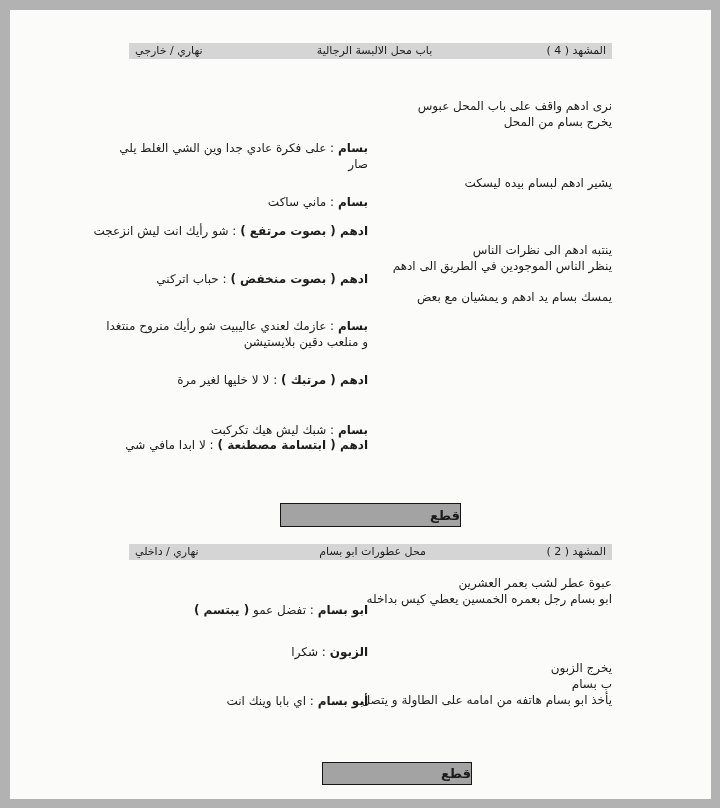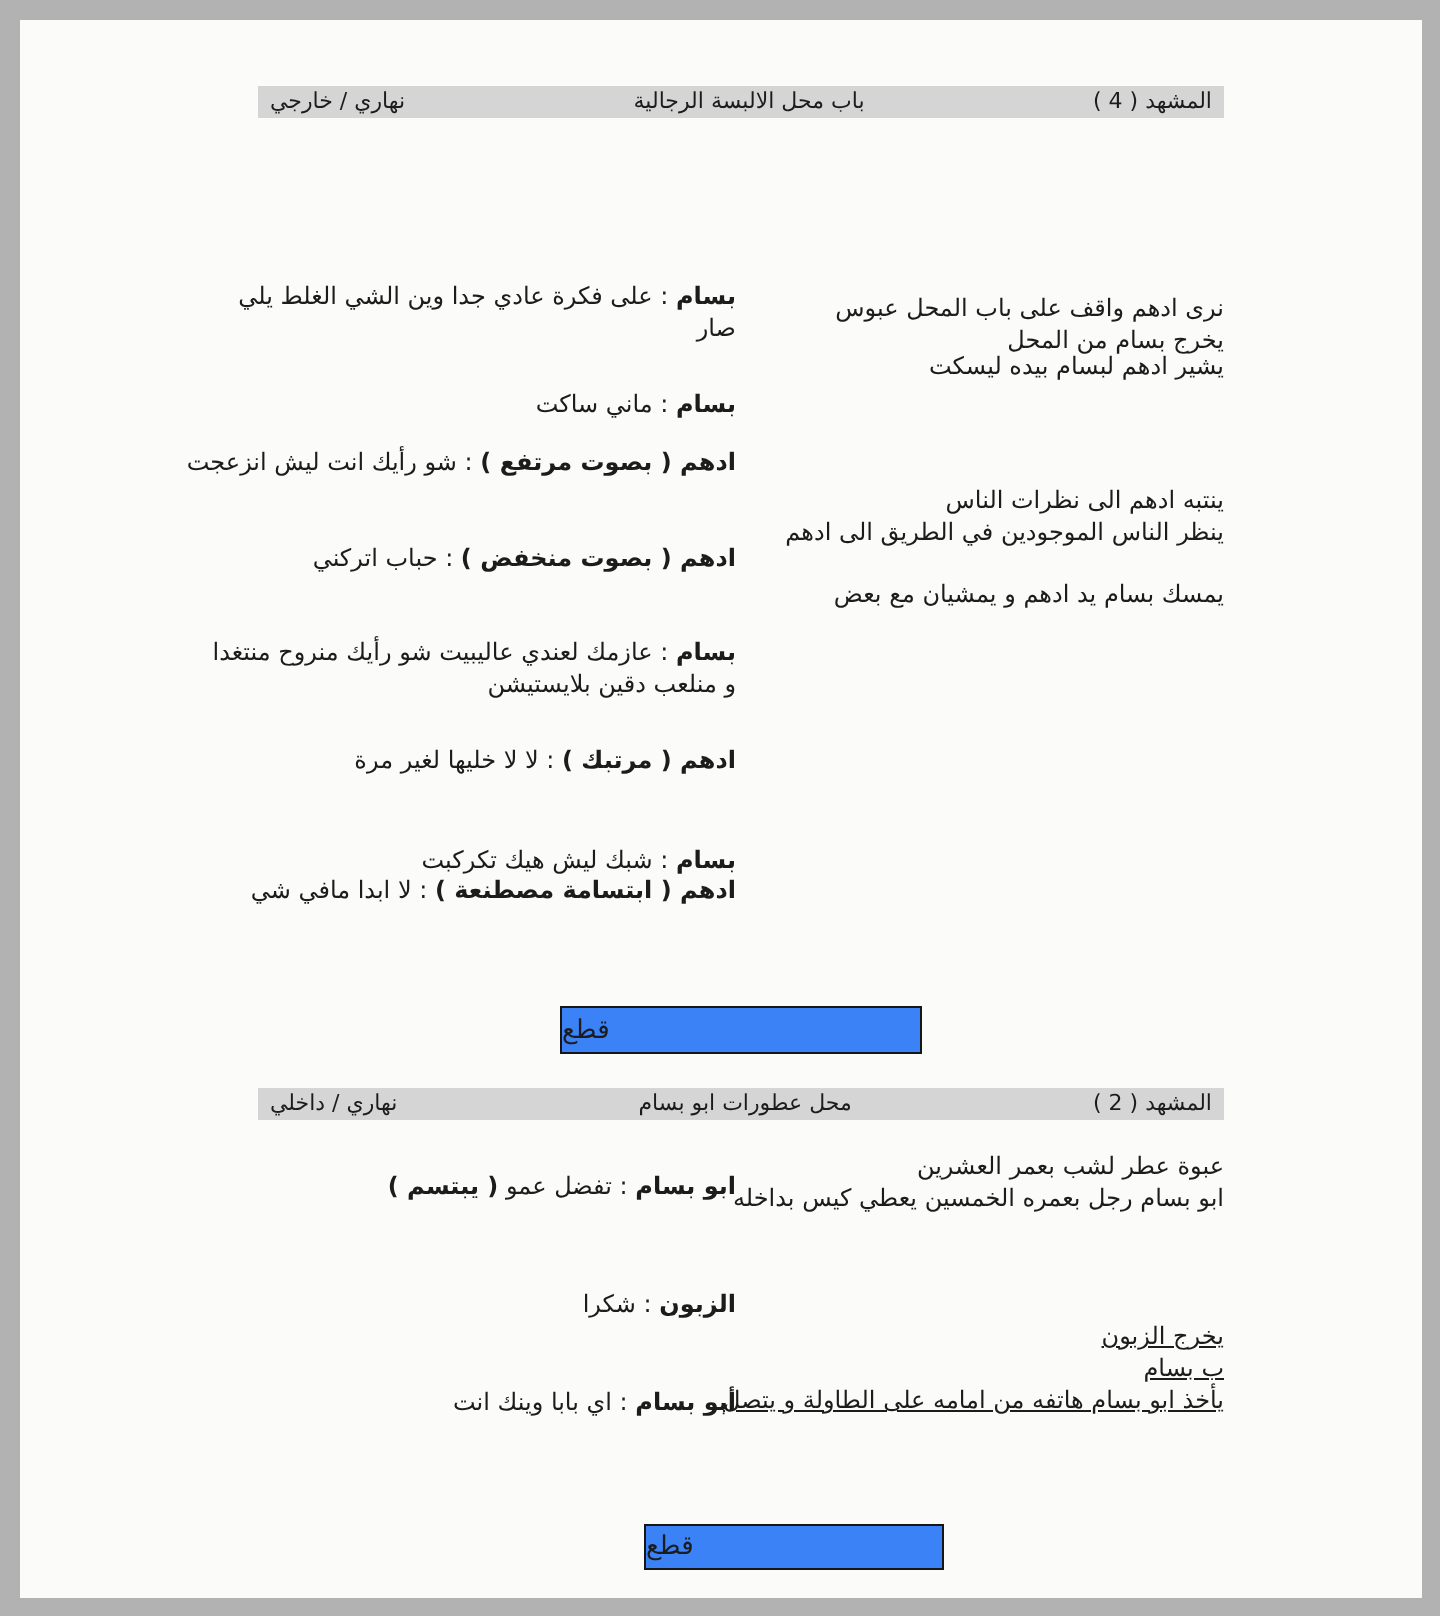--- a/index.html
+++ b/index.html
@@ -32,39 +32,39 @@
   }
   .dlg{
     position:absolute;right:343px;
     text-align:right;font-size:12px;line-height:16px;
     white-space:nowrap;
   }
   .dlg b{font-weight:bold;}
   .cut-box{
     position:absolute;
     border:1.5px solid #161616;
-    background:#3b82f6;
-    display:flex;align-items:center;justify-content:flex-end;
-    font-weight:normal;font-size:13px;
+    background:#a3a3a3;
+    display:flex;align-items:center;justify-content:flex-start;
+    font-weight:bold;font-size:13px;
     box-sizing:border-box;
   }
   .line{display:block;}
 </style>
 </head>
 <body>
 
 <div class="page">
 
   <div class="scene-bar" style="top:33px;">
     <span>المشهد ( 4 )</span>
     <span>باب محل الالبسة الرجالية</span>
     <span>نهاري / خارجي</span>
   </div>
 
-  <div class="action" style="top:88px;margin-top:48px;">
+  <div class="action" style="top:88px;">
     <span class="line">نرى ادهم واقف على باب المحل عبوس</span>
     <span class="line">يخرج بسام من المحل</span>
   </div>
 
   <div class="dlg" style="top:130px;">
     <span class="line"><b>بسام</b><span> : على فكرة عادي جدا وين الشي الغلط يلي</span></span>
     <span class="line">صار</span>
   </div>
 
   <div class="action" style="top:165px;">
@@ -117,29 +117,29 @@
     <span>المشهد ( 2 )</span>
     <span>محل عطورات ابو بسام</span>
     <span>نهاري / داخلي</span>
   </div>
 
   <div class="action" style="top:565px;">
     <span class="line">عبوة عطر لشب بعمر العشرين</span>
     <span class="line">ابو بسام رجل بعمره الخمسين يعطي كيس بداخله</span>
   </div>
 
-  <div class="dlg" style="top:575px;">
+  <div class="dlg" style="top:592px;">
     <span class="line"><b>ابو بسام</b><span> : تفضل عمو </span><b>( يبتسم )</b></span>
   </div>
 
   <div class="dlg" style="top:634px;">
     <span class="line"><b>الزبون</b><span> : شكرا</span></span>
   </div>
 
-  <div class="action" style="top:650px;text-decoration:underline;">
+  <div class="action" style="top:650px;">
     <span class="line">يخرج الزبون</span>
     <span class="line">ب بسام</span>
     <span class="line">يأخذ ابو بسام هاتفه من امامه على الطاولة و يتصل</span>
   </div>
 
   <div class="dlg" style="top:683px;">
     <span class="line"><b>أبو بسام</b><span> : اي بابا وينك انت</span></span>
   </div>
 
   <div class="cut-box" style="top:752px;left:312px;width:150px;height:23px;">

